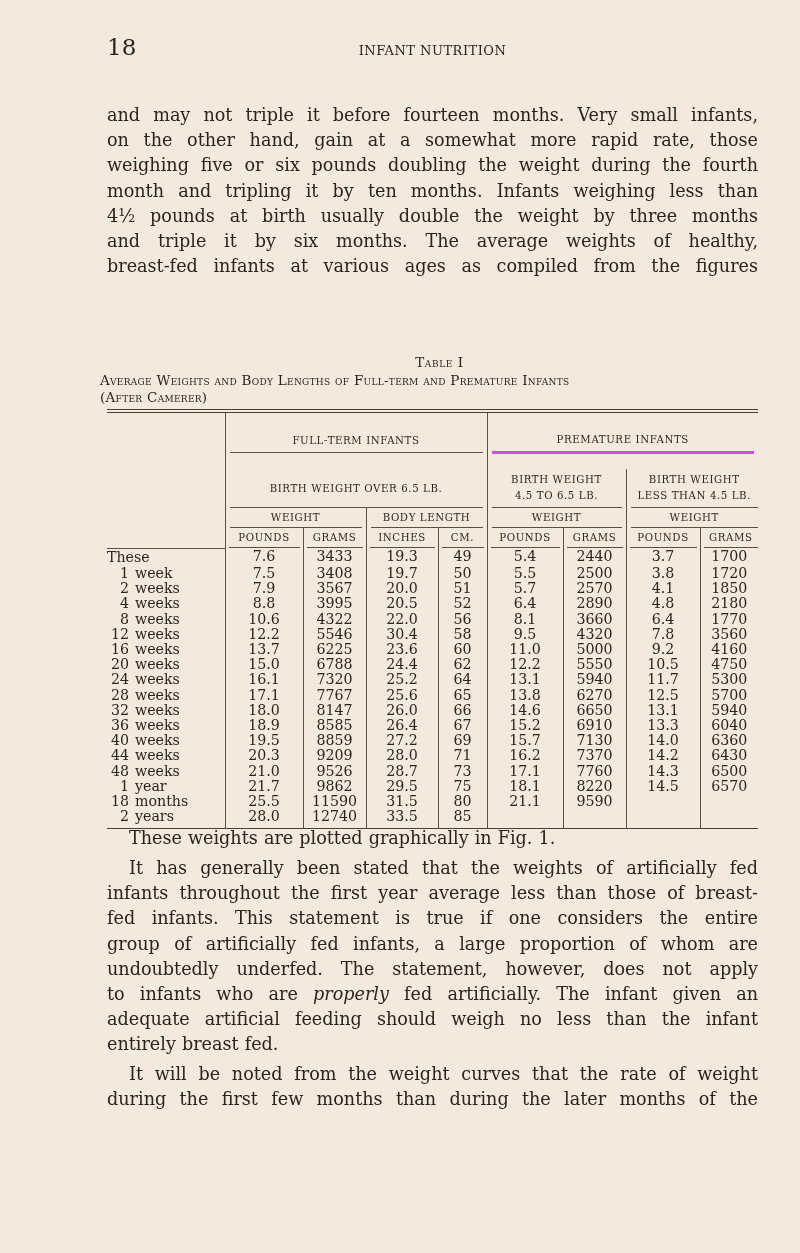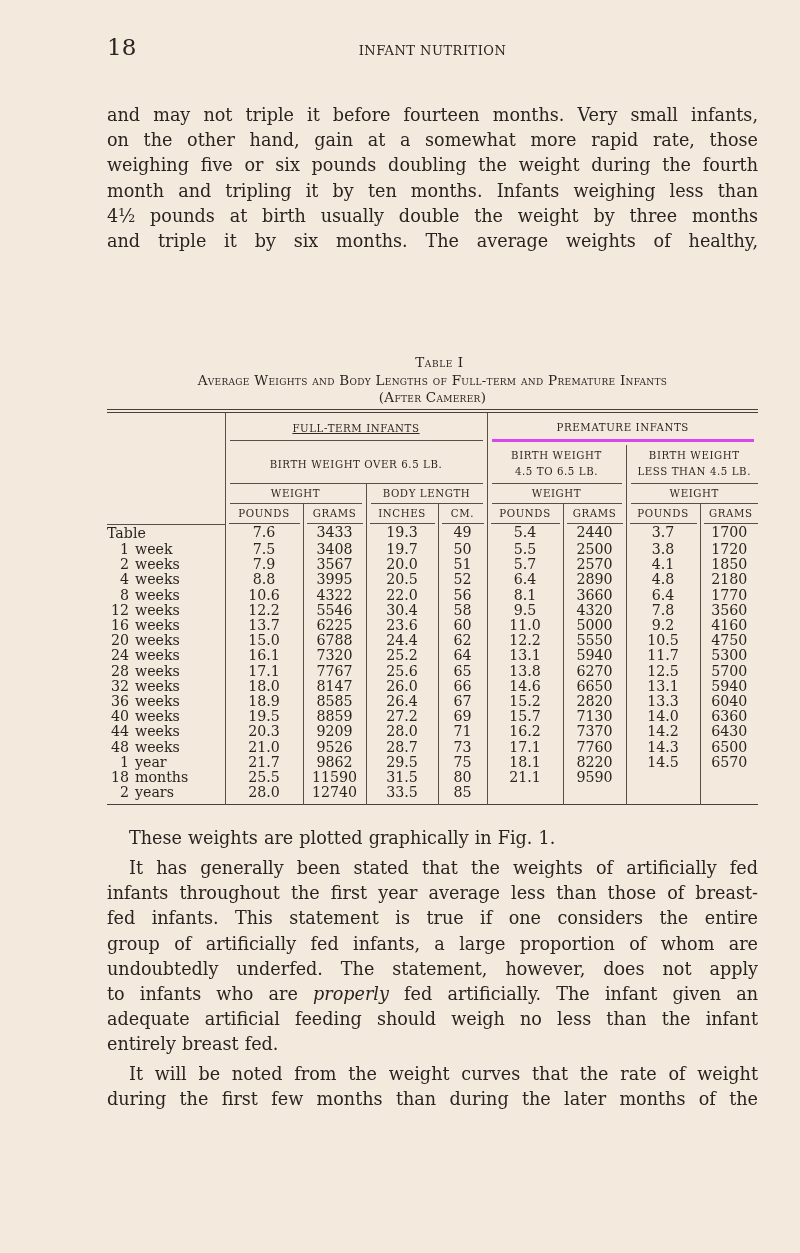--- a/index.html
+++ b/index.html
@@ -18,21 +18,21 @@
     position: absolute; left: 107px; width: 651px;
     font-size: 17.6px; line-height: 25.2px;
     text-align: justify; text-align-last: left;
     word-spacing: 0.5px;
   }
   .para .line { display: block; text-align: justify; text-align-last: justify; white-space: nowrap; }
   .para .line.last { text-align-last: left; }
   .indent { padding-left: 22px; }
 
   .table-caption { position: absolute; left: 114px; width: 651px; top: 354px; text-align: center; font-size: 13.5px; letter-spacing: 0.6px; }
-  .table-title { position: absolute; left: 100px; width: 665px; top: 372px; text-align: center; font-size: 13.5px; line-height: 17px; letter-spacing: 0.3px; }
+  .table-title { position: absolute; left: 100px; width: 665px; top: 372px; text-align: left; font-size: 13.5px; line-height: 17px; letter-spacing: 0.3px; }
   .sc { font-variant: small-caps; }
 
   table.data {
     position: absolute; left: 107px; top: 409px; width: 651px;
     border-collapse: collapse;
     font-family: "DejaVu Serif", "Liberation Serif", serif;
     border-top: 4px double #4a3f38;
     border-bottom: 1.5px solid #4a3f38;
   }
   table.data th {
@@ -53,20 +53,21 @@
   <span class="running-head">INFANT NUTRITION</span>
 </div>
 
 <div class="para" style="top:103px;">
   <span class="line">and may not triple it before fourteen months.  Very small infants,</span>
   <span class="line">on the other hand, gain at a somewhat more rapid rate, those</span>
   <span class="line">weighing five or six pounds doubling the weight during the fourth</span>
   <span class="line">month and tripling it by ten months.  Infants weighing less than</span>
   <span class="line">4½ pounds at birth usually double the weight by three months</span>
   <span class="line">and triple it by six months.  The average weights of healthy,</span>
+  <span class="line">breast-fed infants at various ages as compiled from the figures</span>
 </div>
 
 <div class="table-caption sc">Table I</div>
 <div class="table-title sc">
   <div>Average Weights and Body Lengths of Full-term and Premature Infants</div>
   <div>(After Camerer)</div>
 </div>
 
 <table class="data">
   <colgroup>
@@ -77,21 +78,21 @@
       <col style="width:49px">
       <col style="width:76px">
       <col style="width:63px">
       <col style="width:74px">
       <col style="width:58px">
   </colgroup>
   <thead>
     <tr style="height:24px;">
       <th rowspan="4"></th>
       <th colspan="4" class="vl">
-          <div style="border-bottom:1px solid #5a4f47; margin:4px 4px; line-height:23px;text-decoration:underline;">FULL-TERM INFANTS</div>
+          <div style="border-bottom:1px solid #5a4f47; margin:16px 4px; line-height:23px;">FULL-TERM INFANTS</div>
         </th>
       <th colspan="4" class="vl">
           <div style="border-bottom:3px solid #d946ef; margin:0 4px; line-height:23px;">PREMATURE INFANTS</div>
         </th>
     </tr>
     <tr style="height:38px;">
       <th colspan="4" class="vl">
           <div style="border-bottom:1px solid #5a4f47; margin:0 4px; line-height:37px; font-size:10.2px;">BIRTH WEIGHT OVER 6.5 LB.</div>
         </th>
       <th colspan="2" class="vl">
@@ -143,21 +144,21 @@
       <th class="vl">
           <div style="border-bottom:1px solid #5a4f47; margin:0 3px; line-height:19px;">POUNDS</div>
         </th>
       <th class="vl">
           <div style="border-bottom:1px solid #5a4f47; margin:0 0 0 3px; line-height:19px;">GRAMS</div>
         </th>
     </tr>
   </thead>
   <tbody id="tbody">
       <tr style="height: 18px;">
-        <td class="lbl" style="border-top: 1px solid rgb(90, 79, 71);"><span>Table</span></td>
+        <td class="lbl" style="border-top: 1px solid rgb(90, 79, 71);"><span>These</span></td>
         <td class="vl num-c">7.6</td>
         <td class="vl num-c">3433</td>
         <td class="vl num-c">19.3</td>
         <td class="vl num-c">49</td>
         <td class="vl num-c">5.4</td>
         <td class="vl num-c">2440</td>
         <td class="vl num-c">3.7</td>
         <td class="vl num-c">1700</td>
       </tr>
       <tr>
@@ -270,21 +271,21 @@
         <td class="vl num-c">13.1</td>
         <td class="vl num-c">5940</td>
       </tr>
       <tr>
         <td class="lbl"><span class="n">36</span><span>weeks</span></td>
         <td class="vl num-c">18.9</td>
         <td class="vl num-c">8585</td>
         <td class="vl num-c">26.4</td>
         <td class="vl num-c">67</td>
         <td class="vl num-c">15.2</td>
-        <td class="vl num-c">2820</td>
+        <td class="vl num-c">6910</td>
         <td class="vl num-c">13.3</td>
         <td class="vl num-c">6040</td>
       </tr>
       <tr>
         <td class="lbl"><span class="n">40</span><span>weeks</span></td>
         <td class="vl num-c">19.5</td>
         <td class="vl num-c">8859</td>
         <td class="vl num-c">27.2</td>
         <td class="vl num-c">69</td>
         <td class="vl num-c">15.7</td>

